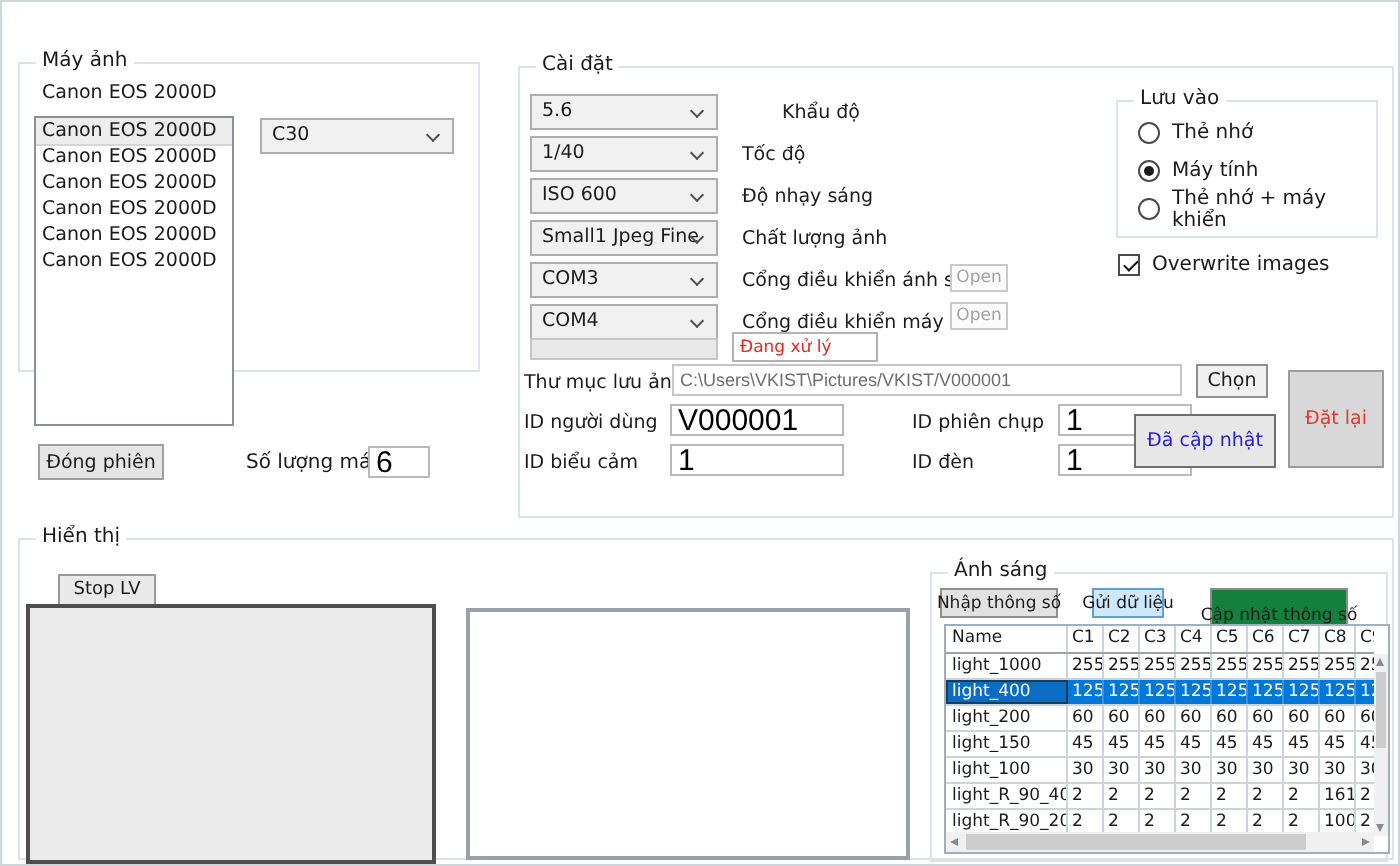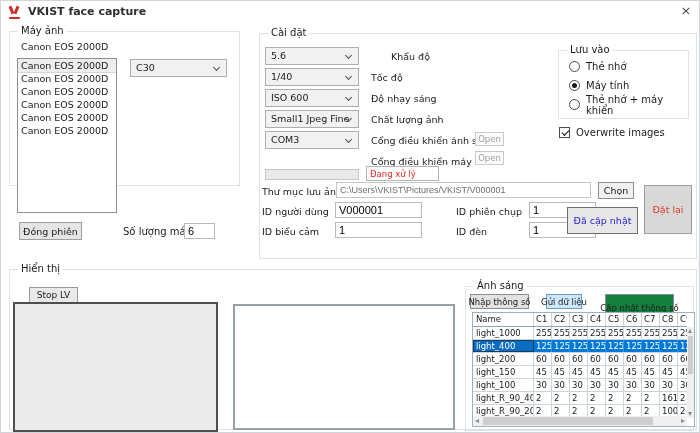--- a/index.html
+++ b/index.html
@@ -23,21 +23,21 @@
   
   .group{position:absolute;border:1px solid #dbe2e8;}
   .glabel{position:absolute;top:-7px;left:8px;background:#fff;padding:0 3px;font-size:10px;color:#1a1a1a;white-space:nowrap;}
   
   .combo{position:absolute;height:18px;background:#f1f1f1;border:1px solid #aeaeae;
     font-size:9.5px;line-height:16px;padding-left:5px;white-space:nowrap;}
   .combo .chev{position:absolute;right:7px;top:5px;width:5px;height:5px;
     border-right:1px solid #4f4f4f;border-bottom:1px solid #4f4f4f;transform:rotate(45deg);}
   .btn{position:absolute;background:#e5e5e5;border:1px solid #9f9f9f;
     display:flex;align-items:center;justify-content:center;font-size:9.5px;color:#1b1b1b;white-space:nowrap;}
-  .tbox{position:absolute;background:#fff;border:1px solid #b9b9b9;font-size:11px;
+  .tbox{position:absolute;background:#fff;border:1px solid #b9b9b9;font-size:15px;
     line-height:14px;padding-left:3px;white-space:nowrap;overflow:hidden;}
   .lbl{position:absolute;white-space:nowrap;font-size:9.5px;}
   
   #camera-listbox{position:absolute;left:16px;top:57px;width:100px;height:155px;
     background:#fff;border:1px solid #8b9097;overflow:hidden;}
   .lb-item{height:13px;line-height:13px;padding-left:3px;font-size:9.5px;white-space:nowrap;}
   .lb-item.sel{background:#ededed;outline:1px solid #d5d5d5;}
   
   .radio-row{position:relative;height:19px;display:flex;align-items:center;}
   .radio{width:11px;height:11px;border:1px solid #4a4a4a;border-radius:50%;background:#fff;
@@ -66,29 +66,20 @@
   .tri{position:absolute;width:0;height:0;}
   
   #liveview-panel{position:absolute;left:12px;top:301px;width:205px;height:130px;background:#ebebeb;border:2px solid #4e4e4e;}
   #capture-panel{position:absolute;left:232px;top:303px;width:222px;height:126px;background:#fff;border:2px solid #97a1a9;}
 </style>
 </head>
 <body>
 
 <div id="win">
 
-  <div id="titlebar">
-    <div id="app-icon">
-      <div class="vbar vb1"></div>
-        <div class="vbar vb2"></div>
-        <div class="vtxt"></div>
-    </div>
-    <div id="title-text">VKIST face capture</div>
-    <div id="close-btn">×</div>
-  </div>
 
   <div class="group" style="left:8px;top:30px;width:231px;height:155px;">
     <div class="glabel">Máy ảnh</div>
   </div>
   <div class="lbl" style="left:20px;top:40px;">Canon EOS 2000D</div>
   <div id="camera-listbox">
       <div class="lb-item sel">Canon EOS 2000D</div>
       <div class="lb-item">Canon EOS 2000D</div>
       <div class="lb-item">Canon EOS 2000D</div>
       <div class="lb-item">Canon EOS 2000D</div>
@@ -126,20 +117,23 @@
     <span>Small1 Jpeg Fine</span><span class="chev"></span>
   </div>
   <div class="lbl" style="left:370px;top:113px;">Chất lượng ảnh</div>
 
   <div class="combo" style="left:264px;top:130px;width:94px;">
     <span>COM3</span><span class="chev"></span>
   </div>
   <div class="lbl" style="left:370px;top:134px;">Cổng điều khiển ánh sáng</div>
   <div class="btn" style="left:474px;top:131px;width:29px;height:14px;font-size:8.5px;background:#fbfbfb;border-color:#c9c9c9;color:#a2a2a2;">Open</div>
 
+  <div class="combo" style="left:264px;top:151px;width:94px;">
+    <span>COM4</span><span class="chev"></span>
+  </div>
   <div class="lbl" style="left:370px;top:155px;">Cổng điều khiển máy ảnh</div>
   <div class="btn" style="left:474px;top:150px;width:29px;height:14px;font-size:8.5px;background:#fbfbfb;border-color:#c9c9c9;color:#a2a2a2;">Open</div>
 
   <div style="position:absolute;left:264px;top:168px;width:94px;height:11px;background:#e9e9e9;border:1px solid #c6c6c6;"></div>
   <div class="tbox" style="left:365px;top:165px;width:73px;height:15px;color:#e8261f;font-size:8.5px;border-color:#b3b3b3;">Đang xử lý</div>
 
 
   <div class="group" style="left:557px;top:49px;width:131px;height:69px;">
     <div class="glabel">Lưu vào</div>
     <div id="save-to-options" style="position:absolute;left:0;top:6px;width:100%;">

